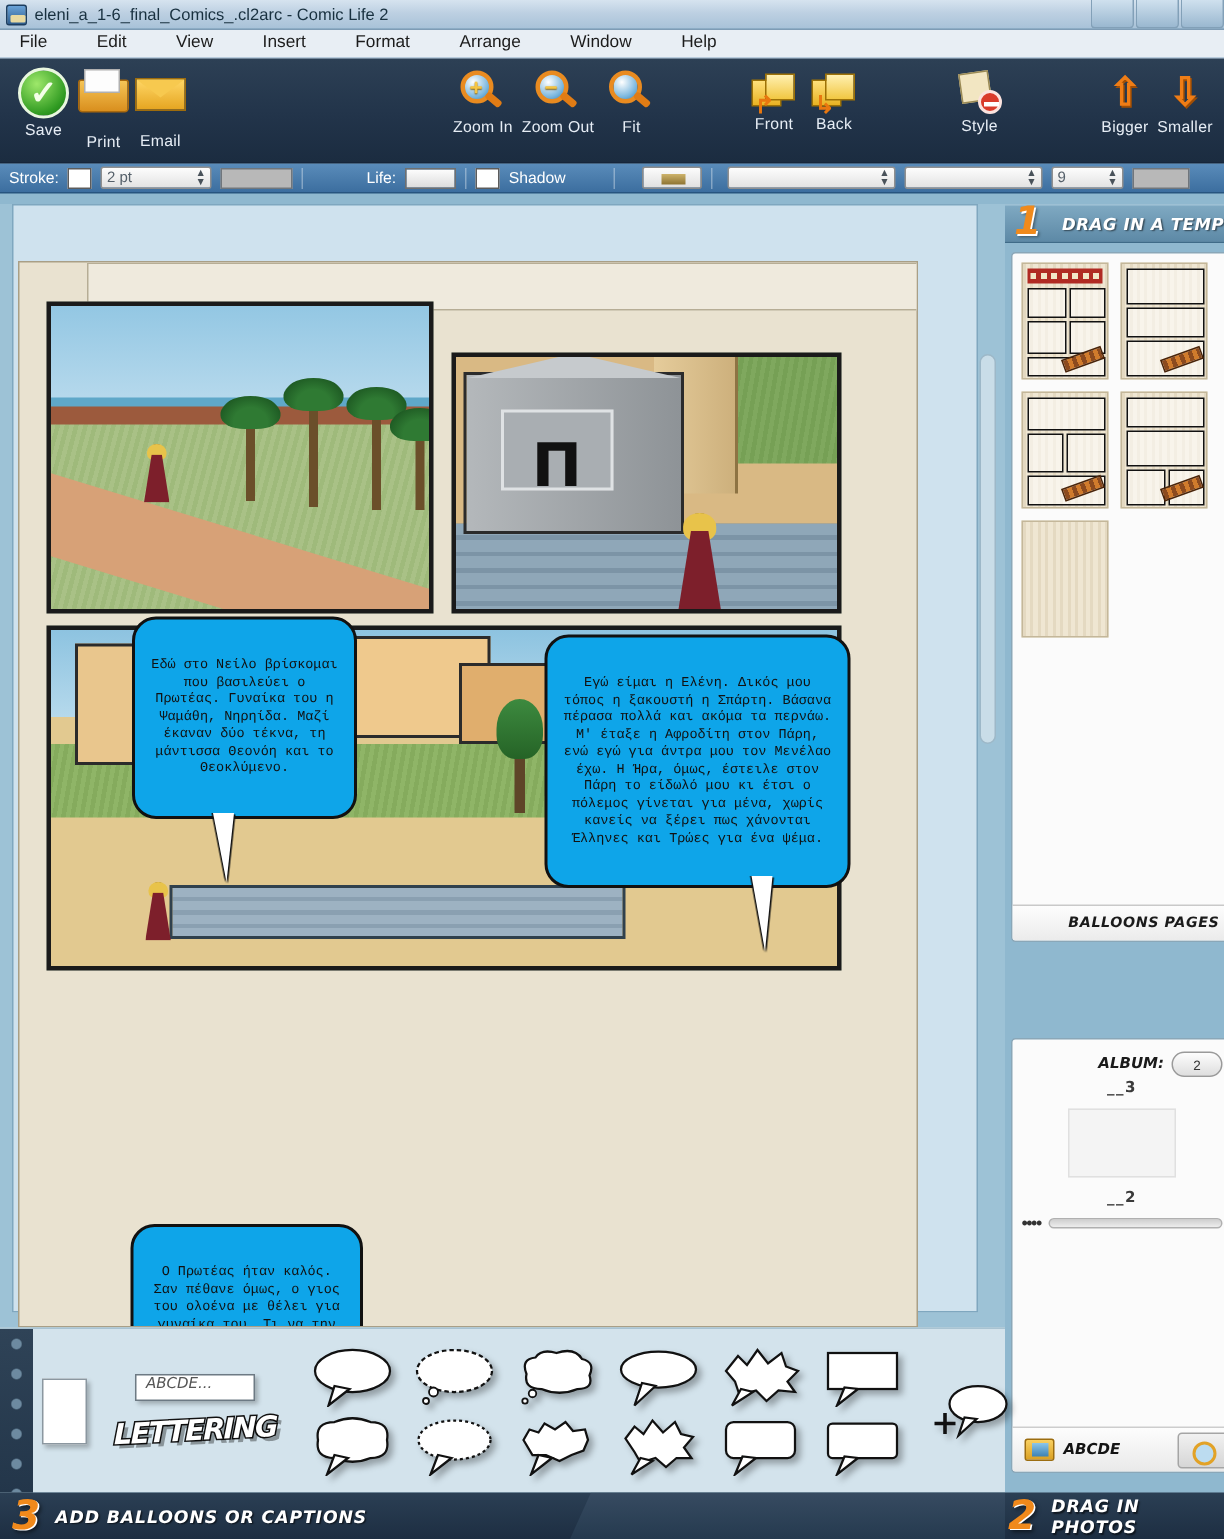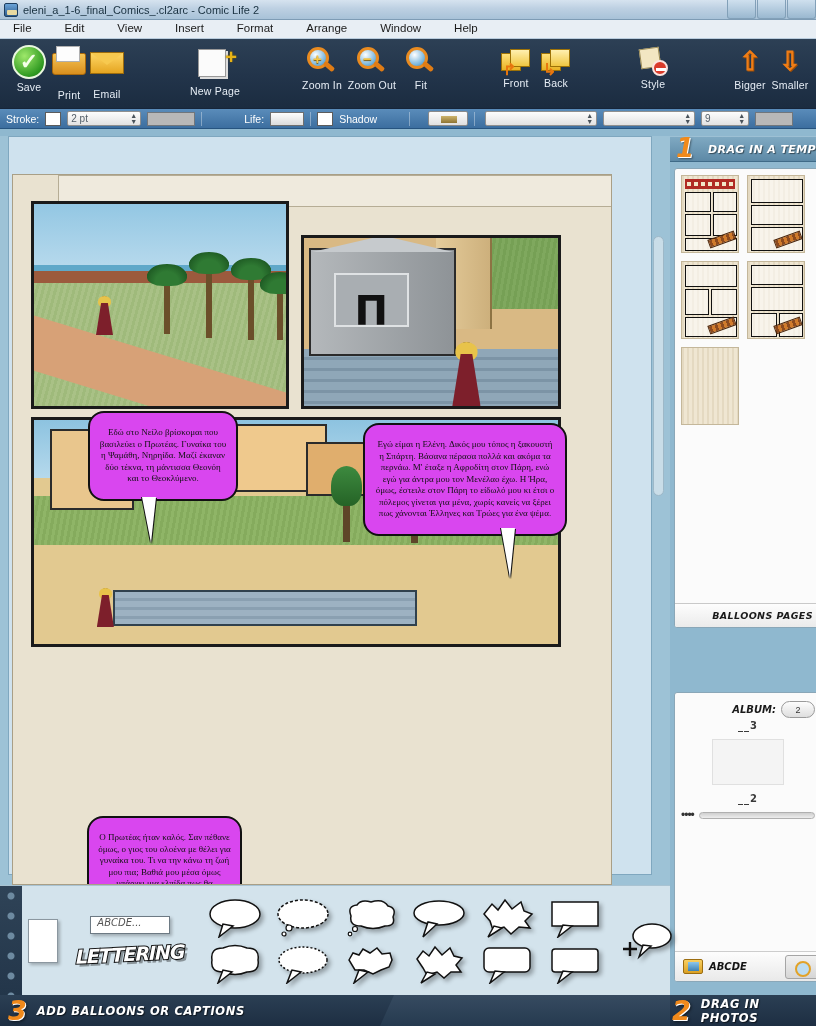--- a/index.html
+++ b/index.html
@@ -232,24 +232,24 @@
   .p3-tree { position:absolute; width: 7px; background:#5e4528; }
   .p3-tree::after { content:""; position:absolute; left:-12px; top:-30px;
     width: 31px; height: 40px; border-radius: 50% 50% 40% 40%;
     background: linear-gradient(to bottom,#3d8a3f,#256326); }
   .p3-fence { position:absolute; right: 2%; top: 30%; width: 34%; height: 14%;
     background: repeating-linear-gradient(to right,#6f3f23 0 3px,transparent 3px 8px);
     border-top: 3px solid #6f3f23; border-bottom: 3px solid #6f3f23; }
 
   
   .balloon {
-    position: absolute; background: #d946ef; border: 2px solid #111;
-    border-radius: 16px; padding: 14px 9px;
+    position: absolute; background: #0ea5e9; border: 2px solid #111;
+    border-radius: 16px; padding: 25px 9px;
     font-size: 9px; line-height: 11.5px; color: #111; text-align: center;
-    font-family: Liberation Serif, serif;
+    font-family: Liberation Mono, monospace;
   }
   .balloon .tail {
     position: absolute; width: 0; height: 0;
     border-left: 9px solid transparent; border-right: 5px solid transparent;
     border-top: 46px solid #fff; filter: drop-shadow(1px 1px 0 #111) drop-shadow(-1px 0 0 #111);
   }
   #b1 { left: 75px; top: 236px; width: 150px; z-index: 6; }
   #b1 .tail { left: 52px; bottom: -44px; }
   #b2 { left: 350px; top: 248px; width: 204px; z-index: 6; }
   #b2 .tail { left: 136px; bottom: -44px; border-top-width: 50px; }
@@ -444,26 +444,20 @@
       </div>
     <span class="lbl">Print</span>
   </div>
   <div class="tb-item" style="left:78px">
     <div class="tb-ico">
         <div class="ic-mail"></div>
       </div>
     <span class="lbl">Email</span>
   </div>
 
-  <div class="tb-item" style="left:182px;width:66px">
-    <div class="tb-ico">
-        <div class="ic-page"></div>
-      </div>
-    <span class="lbl">New  Page</span>
-  </div>
 
   <div class="tb-item" style="left:293px">
     <div class="tb-ico ic-mag">
       <div class="glass"></div>
         <div class="sym">+</div>
         <div class="handle"></div>
     </div>
     <span class="lbl">Zoom In</span>
   </div>
   <div class="tb-item" style="left:343px">

